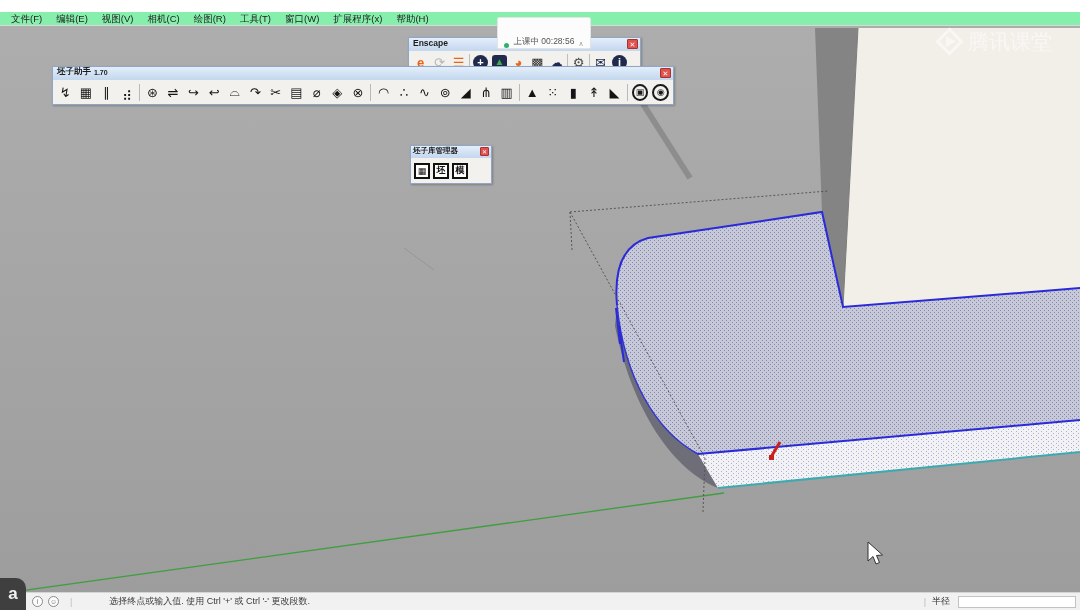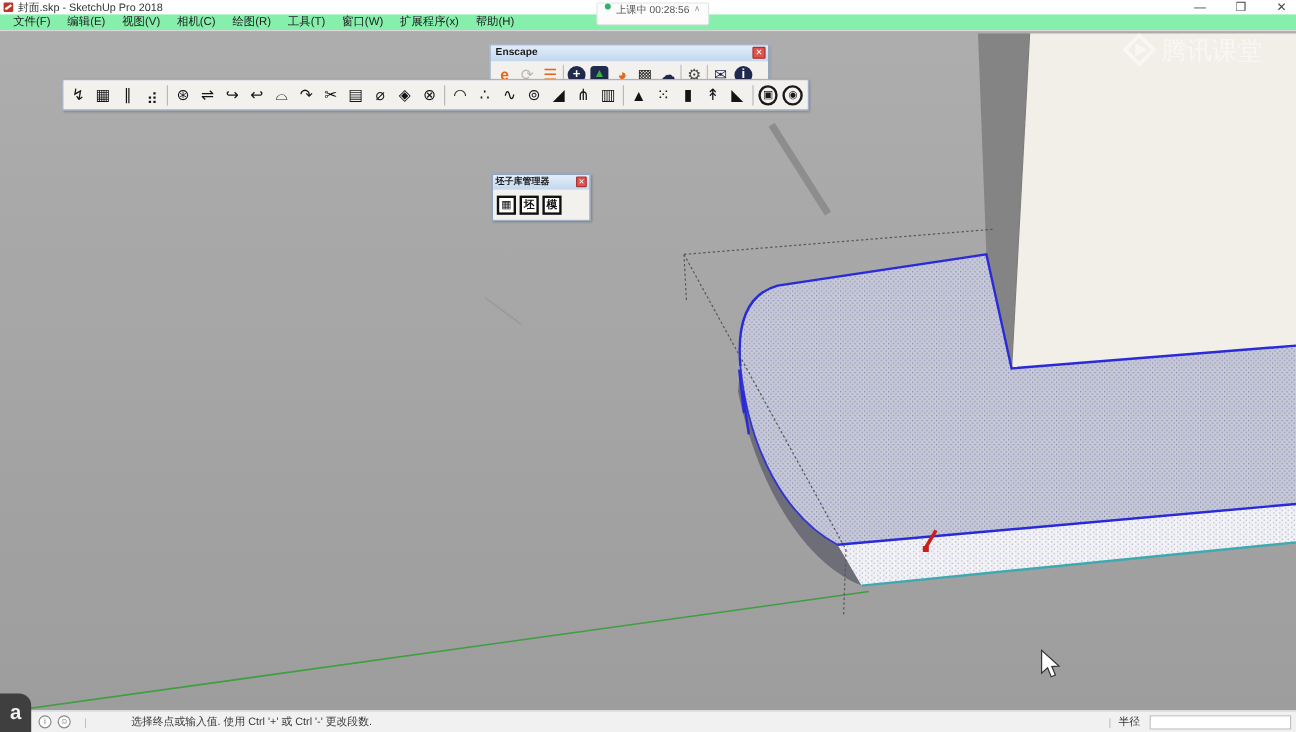--- a/index.html
+++ b/index.html
@@ -17,23 +17,23 @@
   .title-text { font-size:9px; color:#333; line-height:12px; white-space:nowrap; }
   .win-controls { position:absolute; top:1px; right:6px; display:flex; gap:22px;
     font-size:10px; color:#444; }
   .win-controls span { width:12px; text-align:center; cursor:default; }
 
   .menubar { position:absolute; left:0; top:12px; width:1080px; height:14px;
     background:#86efac; border-bottom:1px solid #d9d9d9; display:flex;
     align-items:center; padding-left:4px; }
   .menu-item { font-size:9.5px; color:#222; padding:0 7px; line-height:14px; white-space:nowrap; }
 
-  .rec-pill { position:absolute; left:497px; top:2px; width:94px; height:19px;
+  .rec-pill { position:absolute; left:497px; top:17px; width:94px; height:32px;
     background:#fcfcfc; border:1px solid #e4e4e4; border-radius:2px; z-index:20;
-    display:flex; align-items:flex-start; justify-content:center; gap:4px; }
+    display:flex; align-items:flex-end; justify-content:center; gap:4px; }
   .rec-dot { width:5px; height:5px; border-radius:50%; background:#2fb16c; }
   .rec-text { font-size:8.5px; color:#555; white-space:nowrap; }
   .rec-chevron { font-size:7px; color:#999; }
 
   
   .viewport { position:absolute; left:0; top:26px; width:1080px; height:566px;
     background:#a9a9a9; overflow:hidden; }
   .viewport svg { position:absolute; left:0; top:0; }
 
   
@@ -94,29 +94,20 @@
     align-items:center; justify-content:center; color:#f2f2f2; font-weight:bold;
     font-size:17px; }
 
   .wm-group { opacity:.5; }
 </style>
 </head>
 <body>
 
 <div id="app">
 
-  <div class="titlebar">
-    <span class="app-logo"></span>
-    <span class="title-text">封面.skp - SketchUp Pro 2018</span>
-    <div class="win-controls">
-      <span>—</span>
-      <span>❐</span>
-      <span>✕</span>
-    </div>
-  </div>
 
   <div class="rec-pill">
     <span class="rec-dot"></span>
     <span class="rec-text">
       <span>上课中</span>&nbsp;<span>00:28:56</span>
     </span>
     <span class="rec-chevron">∧</span>
   </div>
 
   <div class="menubar">
@@ -241,20 +232,25 @@
         <span class="ens-icon">
           <span class="glyph" style="color: rgb(32, 42, 77);">✉</span>
         </span>
         <span class="ens-icon circle">
           <span class="glyph" style="color: rgb(255, 255, 255); background: rgb(32, 42, 77);">i</span>
         </span>
       </div>
   </div>
 
   <div class="fl-toolbar" id="tb-pizi">
+    <div class="fl-title">
+      <span class="fl-title-text">坯子助手</span>
+      <span class="fl-title-ver">1.70</span>
+      <span class="fl-close">✕</span>
+    </div>
     <div class="fl-body">
 
     <span class="pz-glyph">↯</span>
         <span class="pz-glyph">▦</span>
         <span class="pz-glyph">∥</span>
         <span class="pz-glyph">⣴</span>
         <span class="pz-sep"></span>
         <span class="pz-glyph">⊛</span>
         <span class="pz-glyph">⇌</span>
         <span class="pz-glyph">↪</span>

